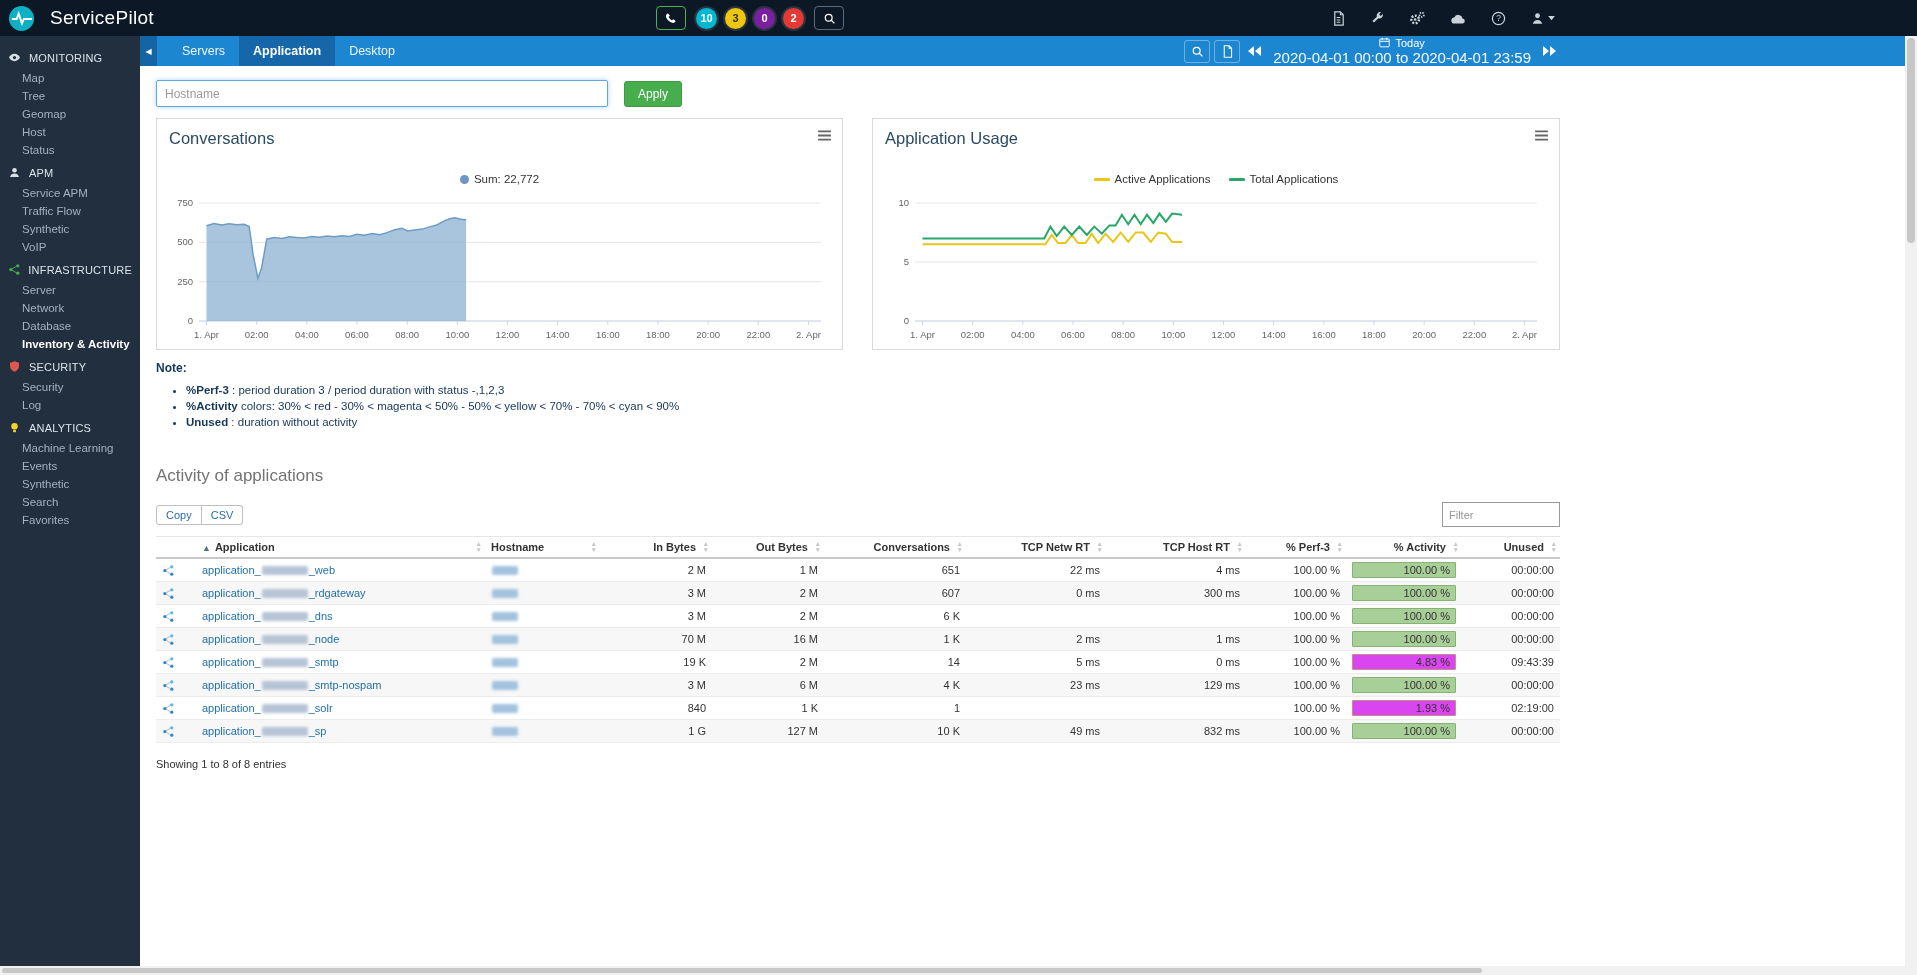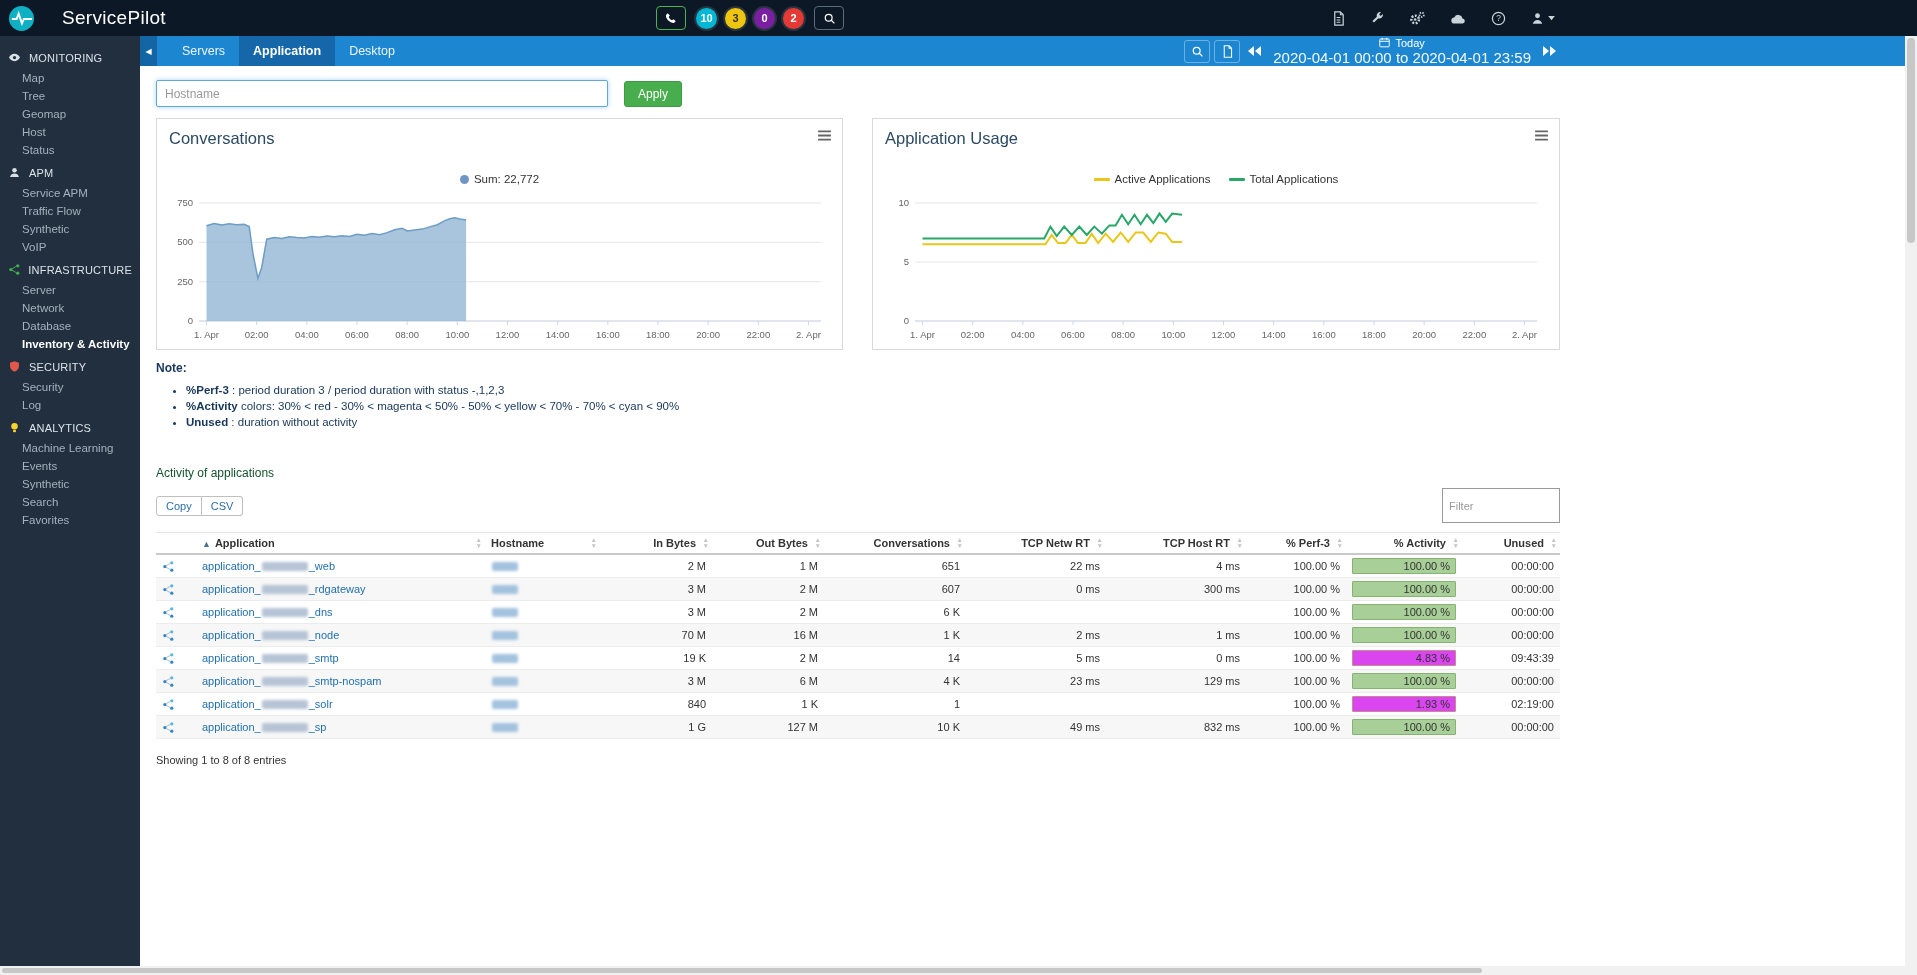--- a/index.html
+++ b/index.html
@@ -2,21 +2,21 @@
 <html><head>
 <meta charset="utf-8">
 <style>
   *{box-sizing:border-box;margin:0;padding:0}
   html,body{width:1917px;height:975px}
   body{font-family:"Liberation Sans",sans-serif;background:#fff;overflow:hidden;position:relative}
   button{font-family:inherit}
 
   
   .topbar{position:absolute;left:0;top:0;right:0;height:36px;background:#0c1826;color:#fff}
-  .brand{position:absolute;left:8px;top:0;height:36px;display:flex;align-items:center;gap:27px}
+  .brand{position:absolute;left:8px;top:0;height:36px;display:flex;align-items:center;gap:15px}
   .app-title{font-size:19px;font-weight:500;letter-spacing:.3px;color:#fff}
   .top-center{position:absolute;left:656px;top:0;height:36px;display:flex;align-items:center;gap:10px}
   .icon-btn{height:24px;min-width:30px;display:flex;align-items:center;justify-content:center;background:transparent;border-radius:4px;cursor:pointer;border:1px solid transparent}
   .icon-btn.phone{border-color:#49b352}
   .icon-btn.srch{border-color:#5a6b7a}
   .badges{display:flex;gap:8px}
   .badge{width:21px;height:21px;border-radius:50%;display:flex;align-items:center;justify-content:center;font-size:11px;font-weight:bold;box-shadow:0 0 0 2px rgba(255,255,255,.12);cursor:pointer}
   .top-right{position:absolute;right:362px;top:0;height:36px;display:flex;align-items:center;gap:24px}
   .tool{background:none;border:none;cursor:pointer;display:flex;align-items:center;gap:3px;padding:0}
 
@@ -57,27 +57,27 @@
   .lg-item{cursor:pointer}
   .chart{position:absolute;left:8px;bottom:4px}
   .chart text.tk{font-size:9.5px;fill:#666;font-family:"Liberation Sans",sans-serif}
 
   .note-block{margin-top:11px}
   .note-title{font-size:12px;font-weight:bold;color:#16365a}
   .note-list{margin:9px 0 0 30px;color:#16365a;font-size:11.5px}
   .note-list li{margin-bottom:4px}
 
   .activity-block{margin-top:38px}
-  .activity-title{font-size:12px;color:#14532d;font-weight:500}
-  .table-toolbar{display:flex;justify-content:space-between;align-items:center;width:1404px;margin-top:8px}
+  .activity-title{font-size:17px;color:#737373;font-weight:500}
+  .table-toolbar{display:flex;justify-content:space-between;align-items:center;width:1404px;margin-top:16px}
   .btn-group{display:flex}
   .tbtn{background:#fff;border:1px solid #bfbfbf;color:#2b6ca8;font-size:11px;padding:3px 9px;cursor:pointer}
   .tbtn:first-child{border-radius:3px 0 0 3px}
   .tbtn:last-child{border-radius:0 3px 3px 0;border-left:none}
-  .filter-input{width:118px;height:35px;border:1px solid #9a9a9a;padding:0 6px;font-size:11px;outline:none;color:#333}
+  .filter-input{width:118px;height:25px;border:1px solid #9a9a9a;padding:0 6px;font-size:11px;outline:none;color:#333}
 
   .data-table{width:1404px;border-collapse:collapse;margin-top:9px;font-size:11px;color:#333;table-layout:fixed}
   .data-table thead th{border-bottom:2px solid #c9c9c9;border-top:1px solid #e6e6e6;padding:4px 16px 4px 6px;font-weight:bold;text-align:left;position:relative;white-space:nowrap;cursor:pointer;overflow:hidden}
   .data-table th.num{text-align:right}
   .data-table td{padding:3px 6px;border-bottom:1px solid #ececec;white-space:nowrap;overflow:hidden}
   .data-table td.num{text-align:right}
   .data-table tbody tr:nth-child(even){background:#f7f7f7}
   .sorters{position:absolute;right:3px;top:50%;transform:translateY(-50%);display:flex;flex-direction:column;font-size:6.5px;line-height:6px;color:#c6c6c6}
   .sorters i{font-style:normal}
   .sort-asc{color:#51708d;font-size:9px;margin-right:4px}

